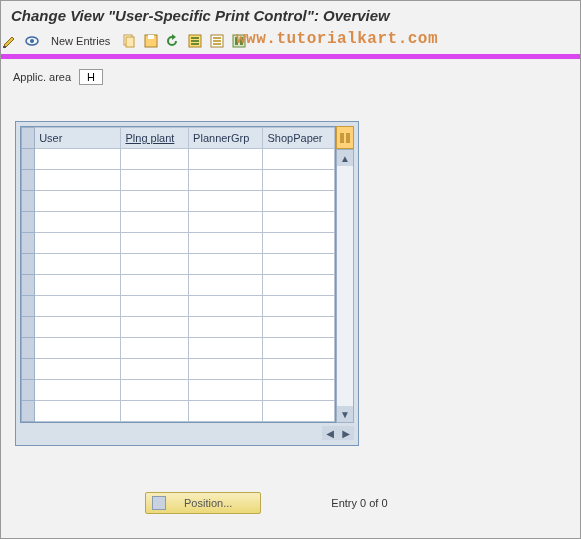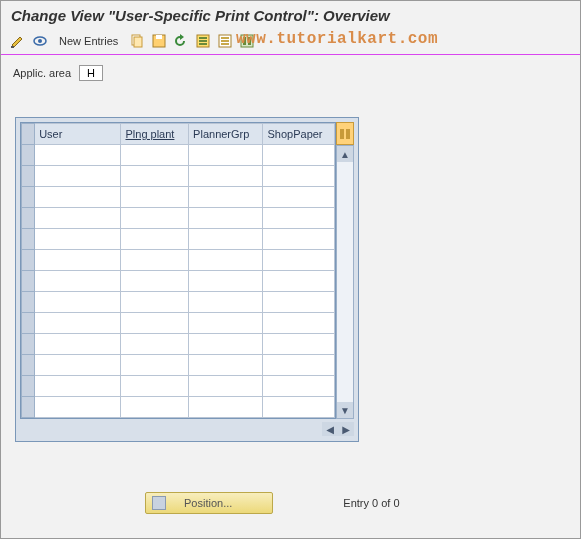--- a/index.html
+++ b/index.html
@@ -17,22 +17,22 @@
       padding: 6px 10px 4px;
       font-style: italic;
       font-weight: bold;
       font-size: 15px;
       color: #333;
     }
     .toolbar {
       display: flex;
       align-items: center;
       gap: 4px;
-      padding: 4px 8px;
-      border-bottom: 1px solid #d946ef;
+      padding: 4px 0;
+      border-bottom: 5px solid #d946ef;
       background: #f2f2f2;
       position: relative;
     }
     .tb-icon {
       width: 18px;
       height: 18px;
       display: inline-flex;
       align-items: center;
       justify-content: center;
       cursor: pointer;
@@ -155,21 +155,21 @@
       display: flex;
       align-items: center;
       padding: 0 14px;
     }
     .position-btn {
       margin-left: 130px;
       display: inline-flex;
       align-items: center;
       gap: 18px;
       height: 22px;
-      padding: 0 40px 0 6px;
+      padding: 0 28px 0 6px;
       background: linear-gradient(#f8eebd, #ecd97a);
       border: 1px solid #bca84a;
       border-radius: 2px;
       font-size: 11px;
       cursor: pointer;
       color: #555;
     }
     .position-btn .pb-icon {
       width: 14px;
       height: 14px;

